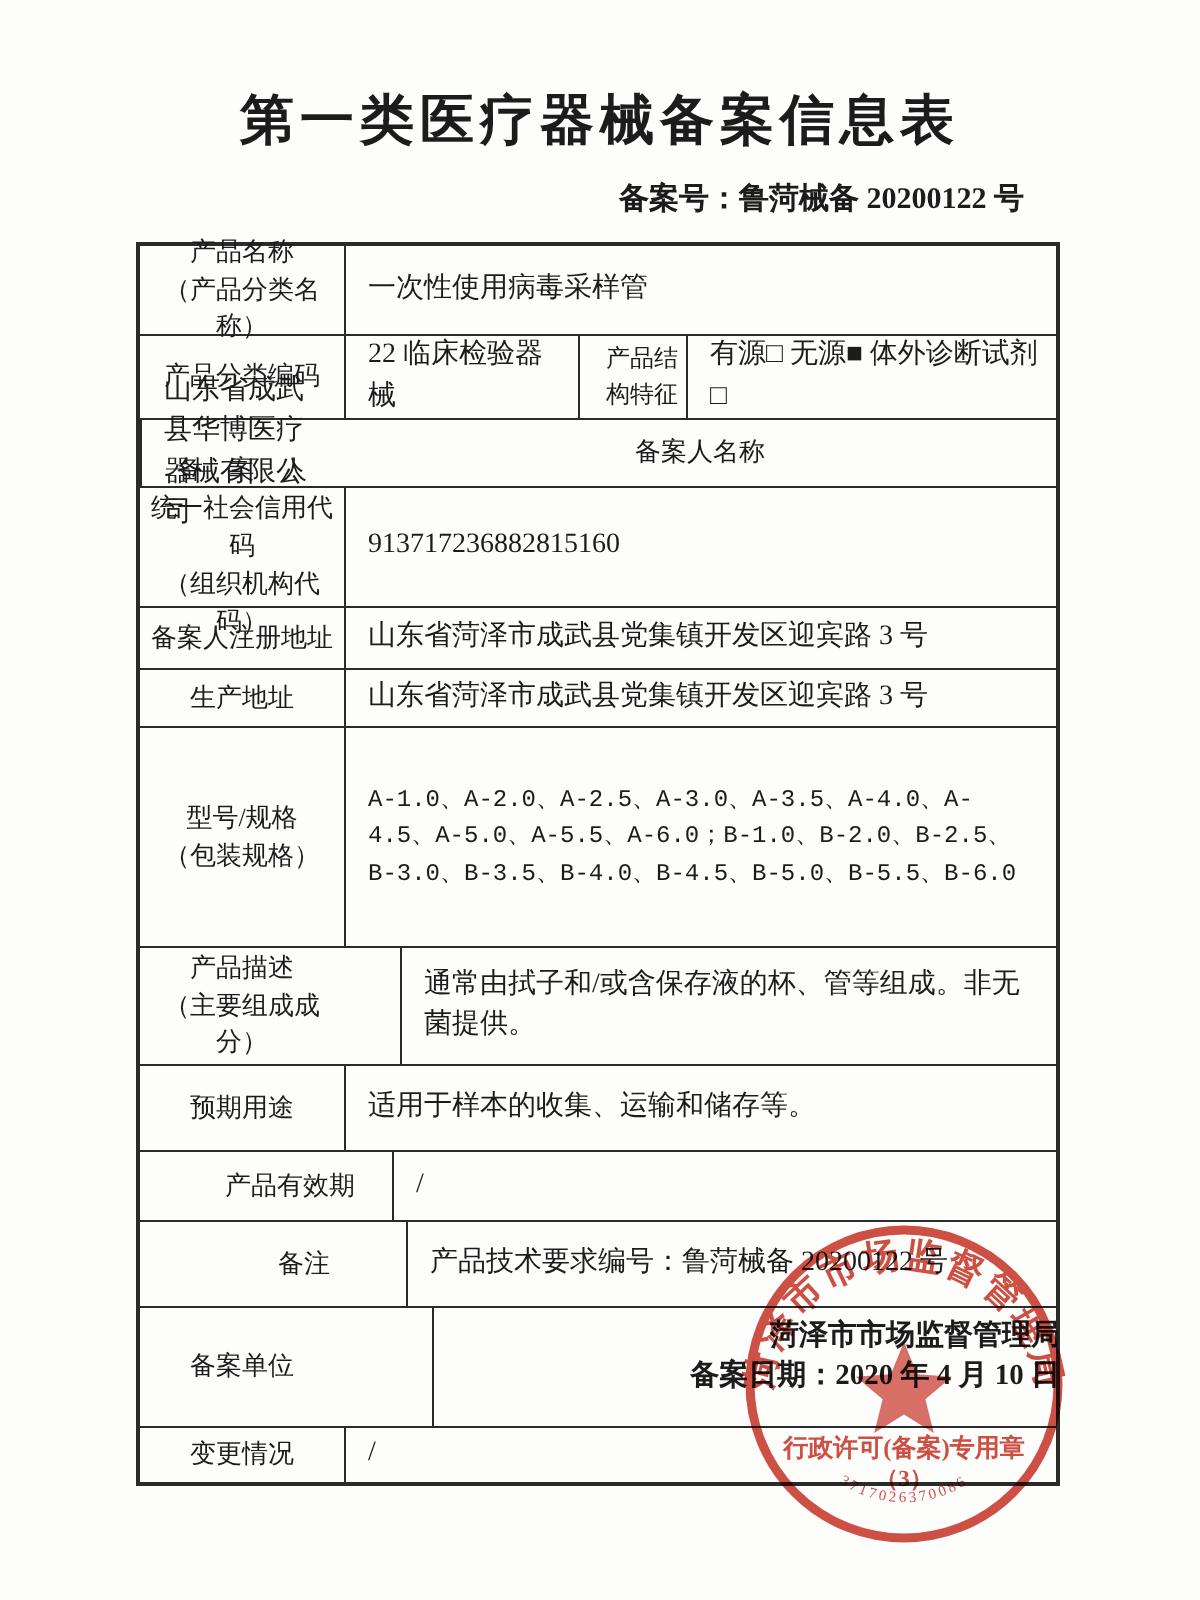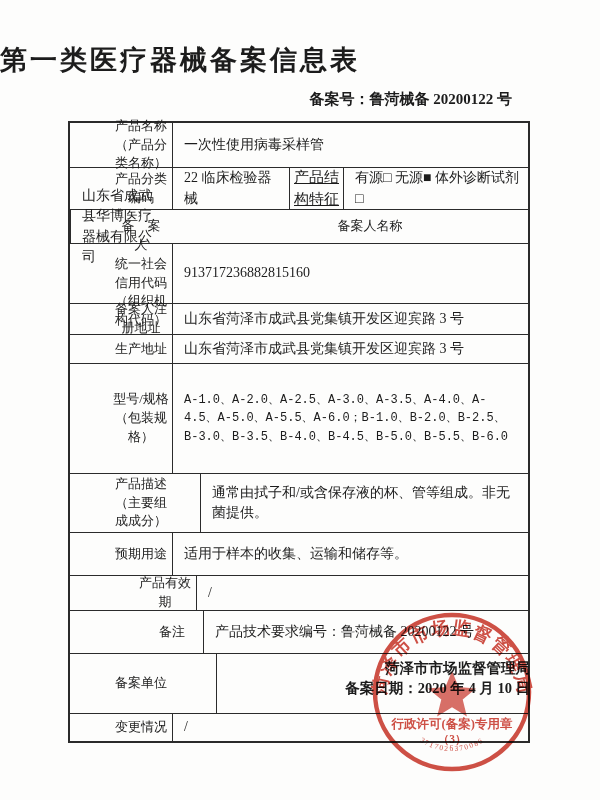--- a/index.html
+++ b/index.html
@@ -8,20 +8,21 @@
     background:#fdfdfc;
     font-family:"Liberation Serif","DejaVu Serif",serif;
     color:#1c1c1c;
     position:relative;
     overflow:hidden;
   }
   .page{position:relative;width:600px;height:800px;}
 
   .title{
     padding-top:42px;
+    text-align:center;
     font-size:27px;
     font-weight:bold;
     letter-spacing:3px;
   }
   .filing-no{
     margin-top:12px;
     text-align:right;
     padding-right:88px;
     font-size:15px;
     font-weight:bold;
@@ -50,34 +51,32 @@
     min-height:100%;
     font-size:14px;
     line-height:1.45;
   }
   .cell.label{
     justify-content:center;
     text-align:center;
     font-size:13px;
     white-space:pre-line;
     padding:2px 1px;
-    margin-left:40px;
   }
   .cell.value{
     border-left:1.5px solid #2b2b2b;
     padding:3px 8px 3px 11px;
     text-align:left;
   }
   .cell.sub-label{
     border-left:1.5px solid #2b2b2b;
     justify-content:center;
-    text-align:left;
-    font-size:15px;
+    text-align:right;
+    font-size:12px;
     padding:2px 4px;
-    text-decoration:underline;
   }
   .h1r{height:44px;} .h2r{height:42px;} .h3r{height:34px;} .h4r{height:60px;}
   .h5r{height:31px;} .h6r{height:29px;} .h7r{height:110px;} .h8r{height:59px;gap:28px;}
   .h9r{height:43px;} .h10r{height:35px;padding-left:24px;} .h11r{height:43px;padding-left:31px;} .h12r{height:60px;gap:44px;}
   .h13r{height:28px;}
 
   .model-spec .cell.value{
     font-size:12px;
     line-height:1.55;
     letter-spacing:0px;

